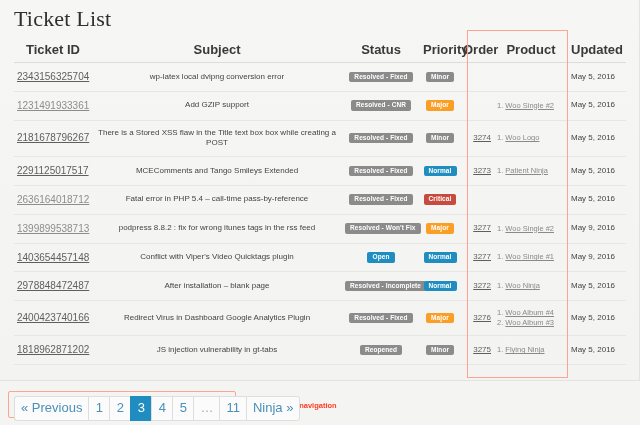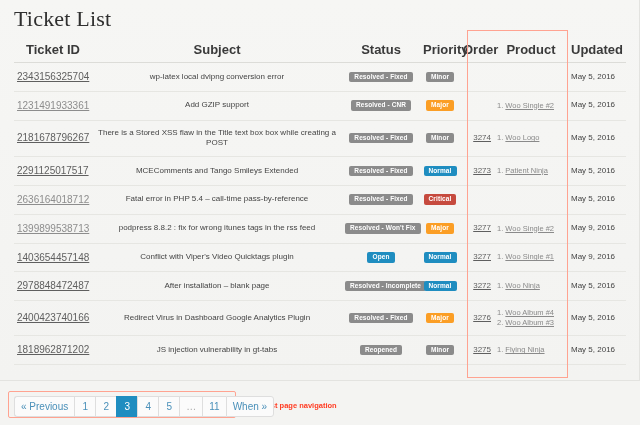--- a/index.html
+++ b/index.html
@@ -163,21 +163,21 @@
     height: 27px;
     border-radius: 2px;
   }
 
   
   .pagination {
     position: absolute;
     left: 14px;
     top: 396px;
     display: flex;
-    font-size: 10px;
+    font-size: 13px;
   }
   .pagination .pg {
     border: 1px solid #dedede;
     border-right: none;
     background: #fbfbfb;
     color: #4a90b9;
     padding: 3px 6px;
     min-width: 8px;
     text-align: center;
     line-height: 1.3;
@@ -351,16 +351,16 @@
 
   <div class="pagination" id="pagination">
       <div class="pg">« Previous</div>
       <div class="pg">1</div>
       <div class="pg">2</div>
       <div class="pg active">3</div>
       <div class="pg">4</div>
       <div class="pg">5</div>
       <div class="pg ellipsis">…</div>
       <div class="pg">11</div>
-      <div class="pg">When »</div>
+      <div class="pg">Ninja »</div>
     </div>
 
 </div>
 
 </body></html>

